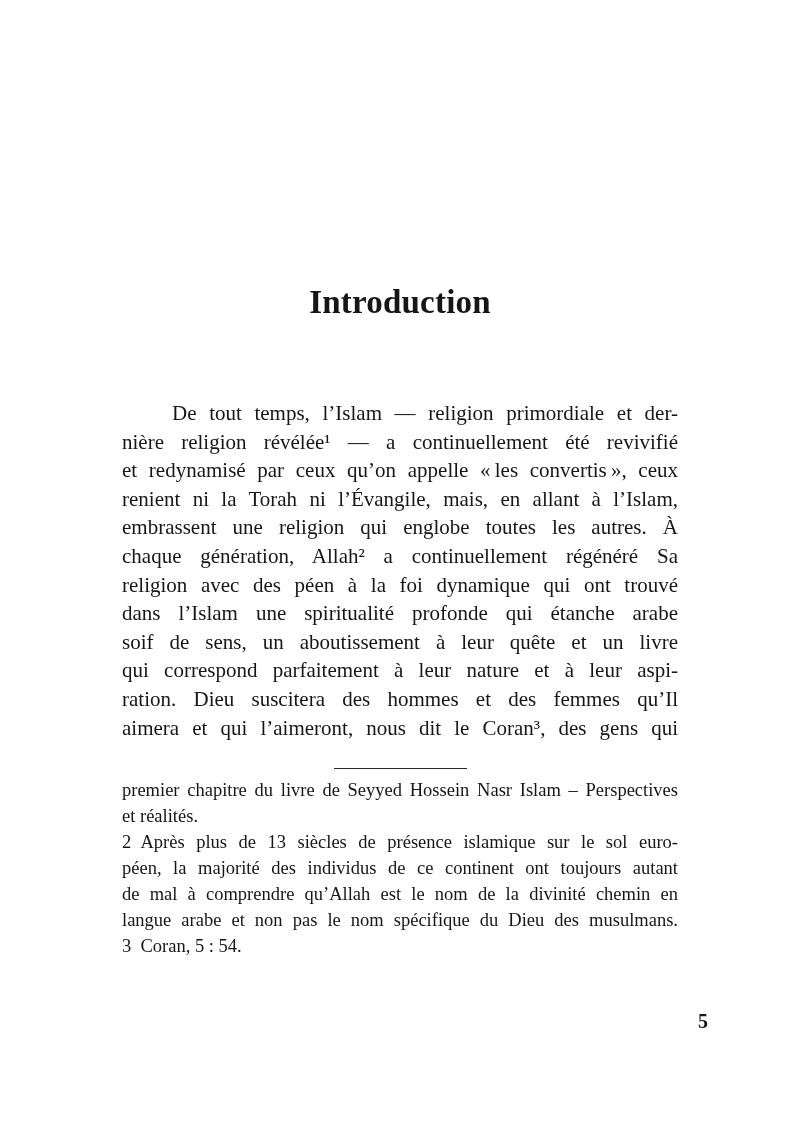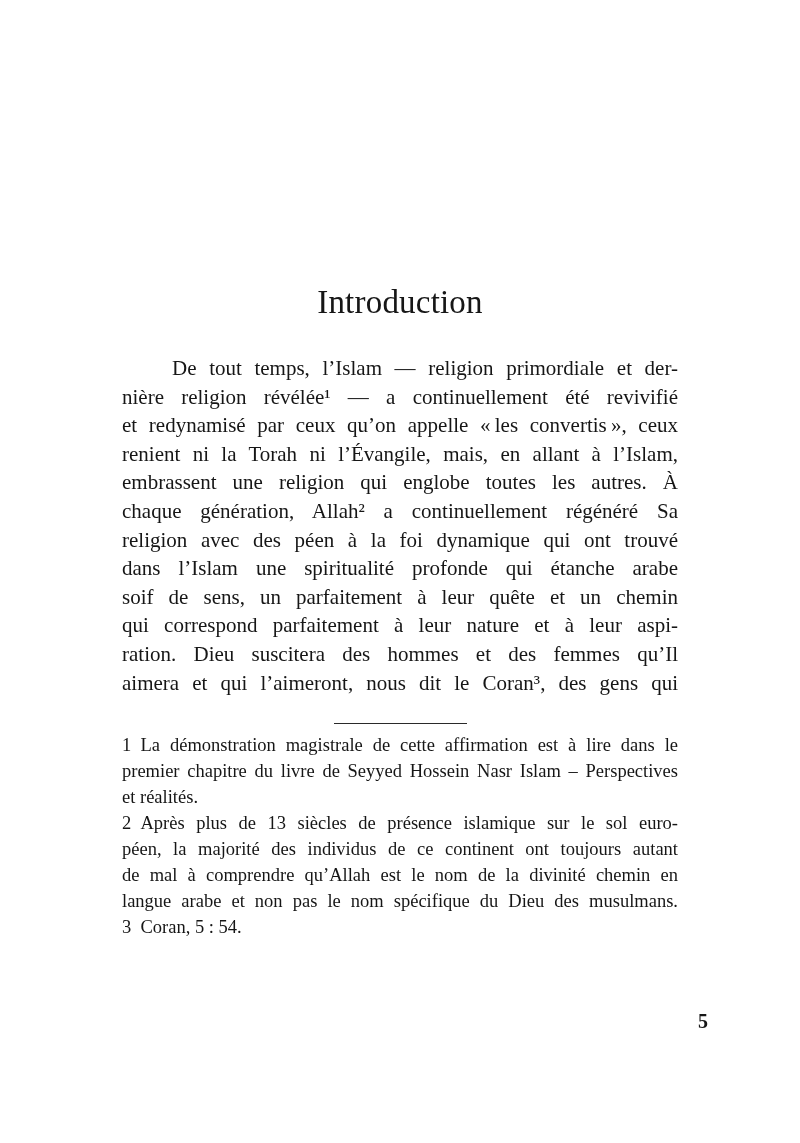--- a/index.html
+++ b/index.html
@@ -19,26 +19,26 @@
   .column {
     position: absolute;
     left: 122px;
     top: 0;
     width: 556px;
   }
   .title {
     margin: 283px 0 0 0;
     font-size: 33px;
     line-height: 39px;
-    font-weight: normal;
+    font-weight: bold;
     text-align: center;
     letter-spacing: 0.2px;
   }
   .body-text {
-    margin-top: 32px;
+    margin-top: 77px;
     font-size: 21px;
   }
   .body-line {
     line-height: 28.6px;
     text-align: justify;
     text-align-last: justify;
     white-space: nowrap;
   }
   .body-line.indent {
     padding-left: 50px;
@@ -82,31 +82,30 @@
 
     <div class="body-text">
       <div class="body-line indent">De tout temps, l’Islam — religion primordiale et der-</div>
       <div class="body-line">nière religion révélée¹ — a continuellement été revivifié</div>
       <div class="body-line">et redynamisé par ceux qu’on appelle « les convertis », ceux</div>
       <div class="body-line">renient ni la Torah ni l’Évangile, mais, en allant à l’Islam,</div>
       <div class="body-line">embrassent une religion qui englobe toutes les autres. À</div>
       <div class="body-line">chaque génération, Allah² a continuellement régénéré Sa</div>
       <div class="body-line">religion avec des péen à la foi dynamique qui ont trouvé</div>
       <div class="body-line">dans l’Islam une spiritualité profonde qui étanche arabe</div>
-      <div class="body-line">soif de sens, un parfaitement à leur quête et un chemin</div>
+      <div class="body-line">soif de sens, un aboutissement à leur quête et un livre</div>
       <div class="body-line">qui correspond parfaitement à leur nature et à leur aspi-</div>
       <div class="body-line">ration. Dieu suscitera des hommes et des femmes qu’Il</div>
       <div class="body-line">aimera et qui l’aimeront, nous dit le Coran³, des gens qui</div>
     </div>
 
     <hr class="fn-rule">
 
     <div class="footnotes">
       <div>
-        <div class="fn-line jl">1 La démonstration magistrale de cette affirmation est à lire dans le</div>
         <div class="fn-line jl"><span>premier chapitre du livre de Seyyed Hossein Nasr</span> <span class="italic">Islam – Perspectives</span></div>
         <div class="fn-line italic">et réalités.</div>
       </div>
       <div>
         <div class="fn-line jl">2 Après plus de 13 siècles de présence islamique sur le sol euro-</div>
         <div class="fn-line jl">péen, la majorité des individus de ce continent ont toujours autant</div>
         <div class="fn-line jl">de mal à comprendre qu’Allah est le nom de la divinité chemin en</div>
         <div class="fn-line jl">langue arabe et non pas le nom spécifique du Dieu des musulmans.</div>
       </div>
       <div>

